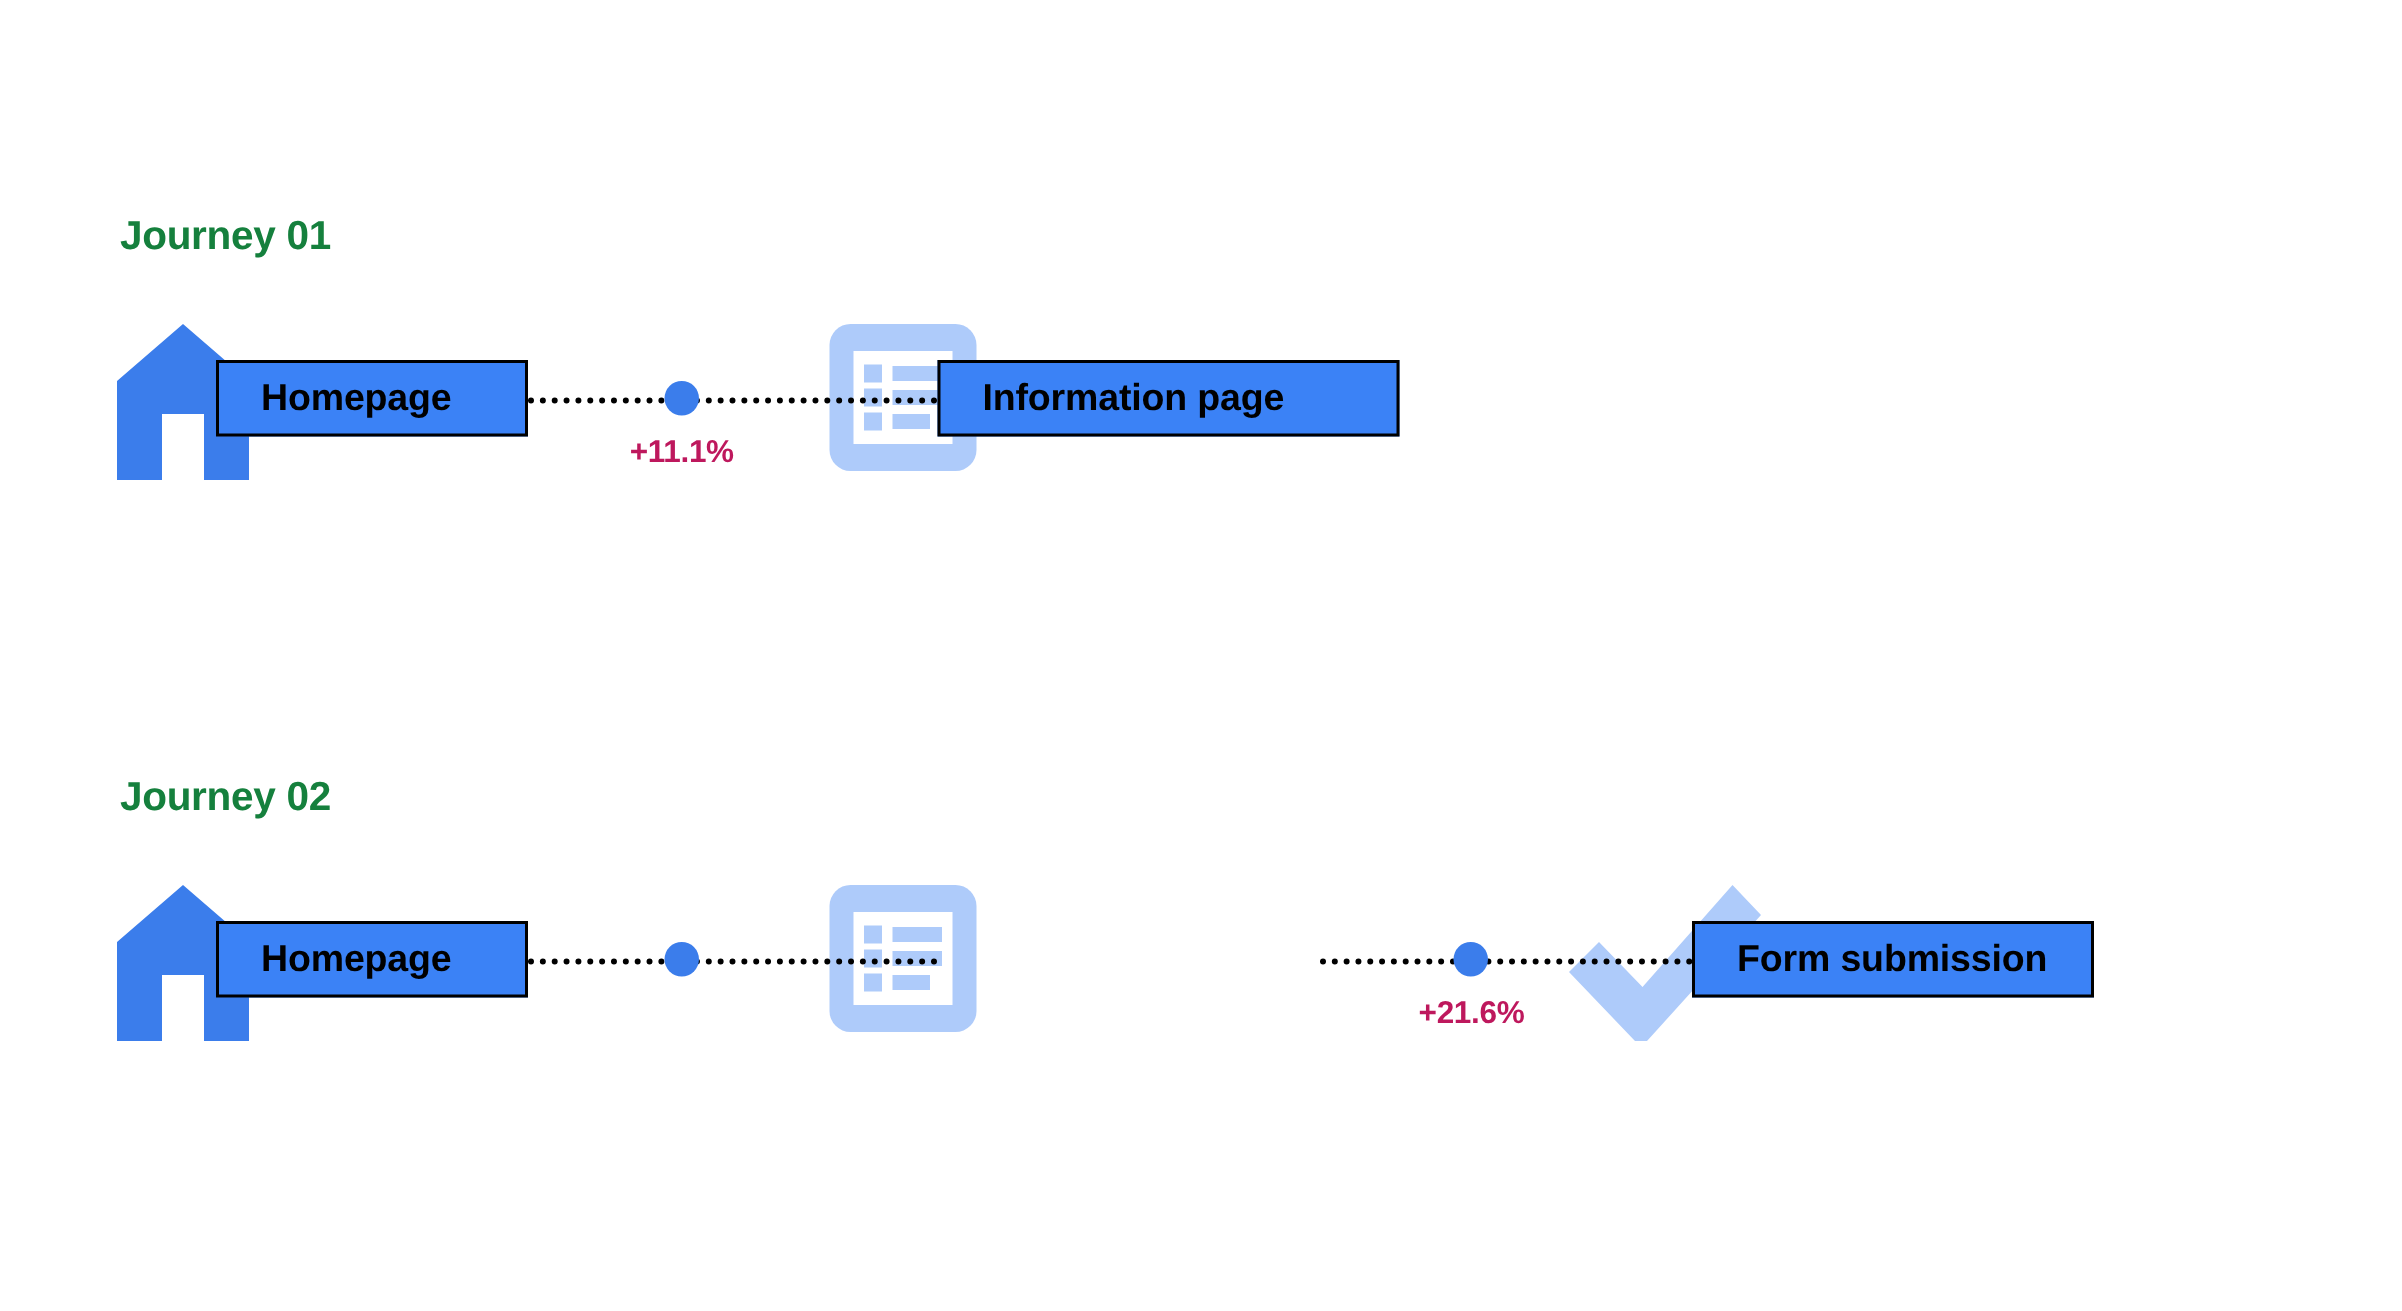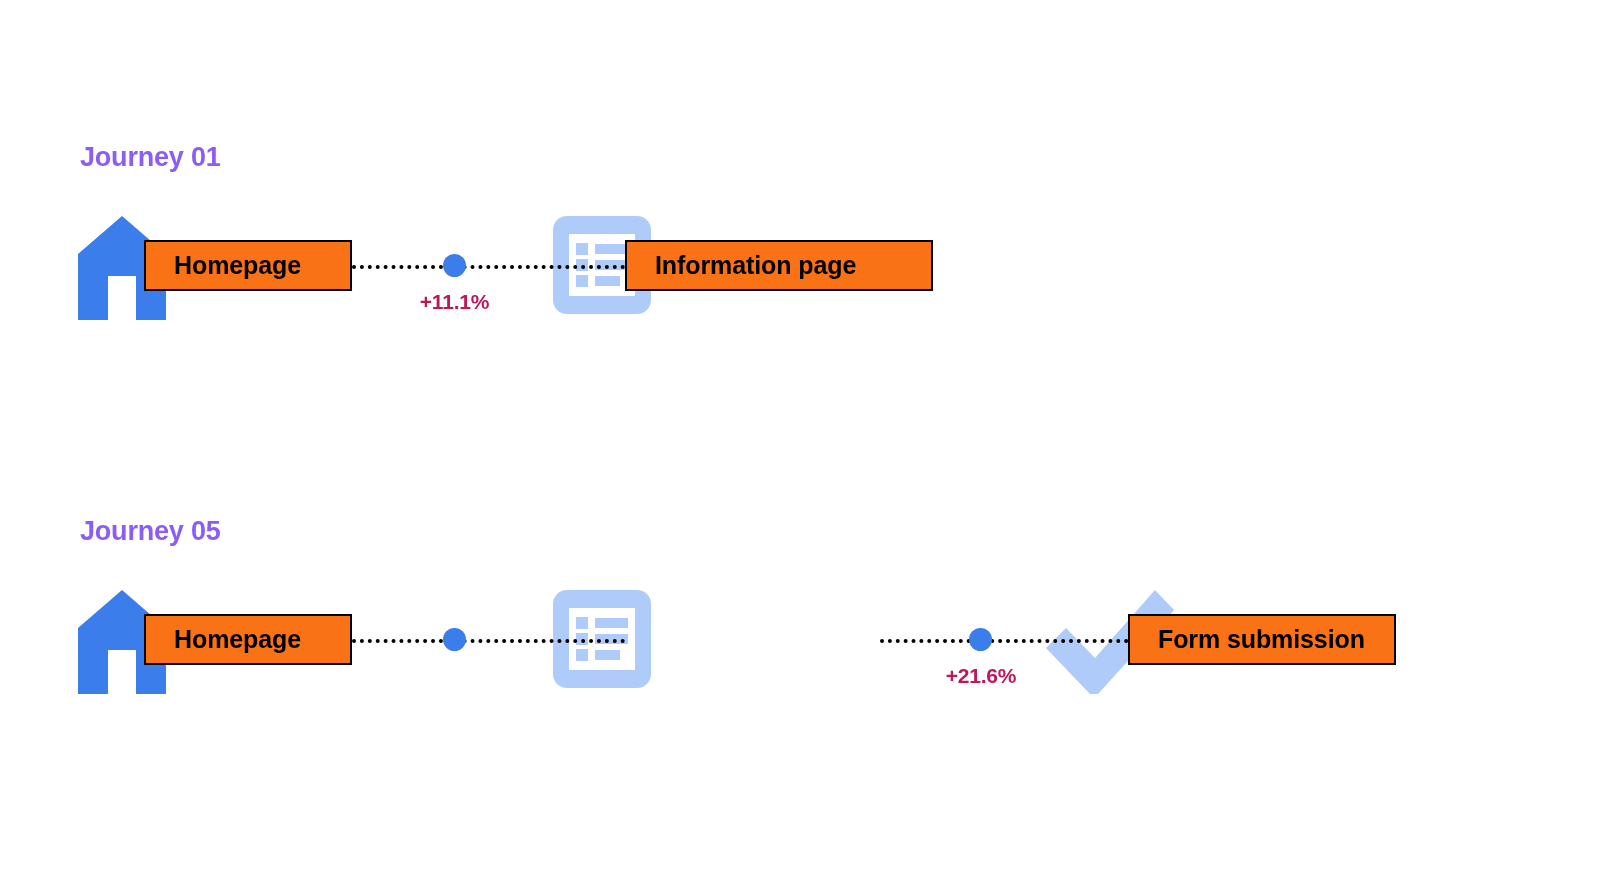--- a/index.html
+++ b/index.html
@@ -34,21 +34,21 @@
   #journey-1 { top: 374px; }
 
   .journey-title {
     position: absolute;
     left: 80px;
     top: 138px;
     font-size: 27px;
     font-weight: bold;
     letter-spacing: -0.2px;
     line-height: 38px;
-    color: #8b5cf6;
+    color: #15803d;
     white-space: nowrap;
   }
 
   
   .flow {
     position: absolute;
     left: 0;
     top: 216px;
     height: 130px;
     width: 1601px;
@@ -67,21 +67,21 @@
     top: 0;
     width: 104px;
     height: 104px;
   }
 
   .step-box {
     position: absolute;
     top: 24px;
     height: 51px;
     box-sizing: border-box;
-    background: #f97316;
+    background: #3b82f6;
     border: 2px solid #000000;
     display: flex;
     align-items: center;
     z-index: 3;
   }
   .step-label {
     font-size: 25px;
     font-weight: bold;
     letter-spacing: -0.1px;
     color: #000000;
@@ -170,21 +170,21 @@
         </div>
         <div class="step-box" style="left:72px; width:308px;">
           <span class="step-label">Information page</span>
         </div>
       </div>
 
     </div>
   </section>
 
   <section class="journey" id="journey-1">
-    <div class="journey-title">Journey 05</div>
+    <div class="journey-title">Journey 02</div>
 
     <div class="flow">
 
       <div class="step" style="left:78px; width:274px;">
         <div class="step-icon" style="left:0px; top:0px; width:88px; height:104px;">
           <svg class="icon-svg" viewBox="0 0 88 104" xmlns="http://www.w3.org/2000/svg" aria-hidden="true">
             <path d="M44 0 L88 38 L88 104 L58 104 L58 60 L30 60 L30 104 L0 104 L0 38 Z" fill="#3b7deb"></path>
           </svg>
         </div>
         <div class="step-box" style="left:66px; width:208px;">

